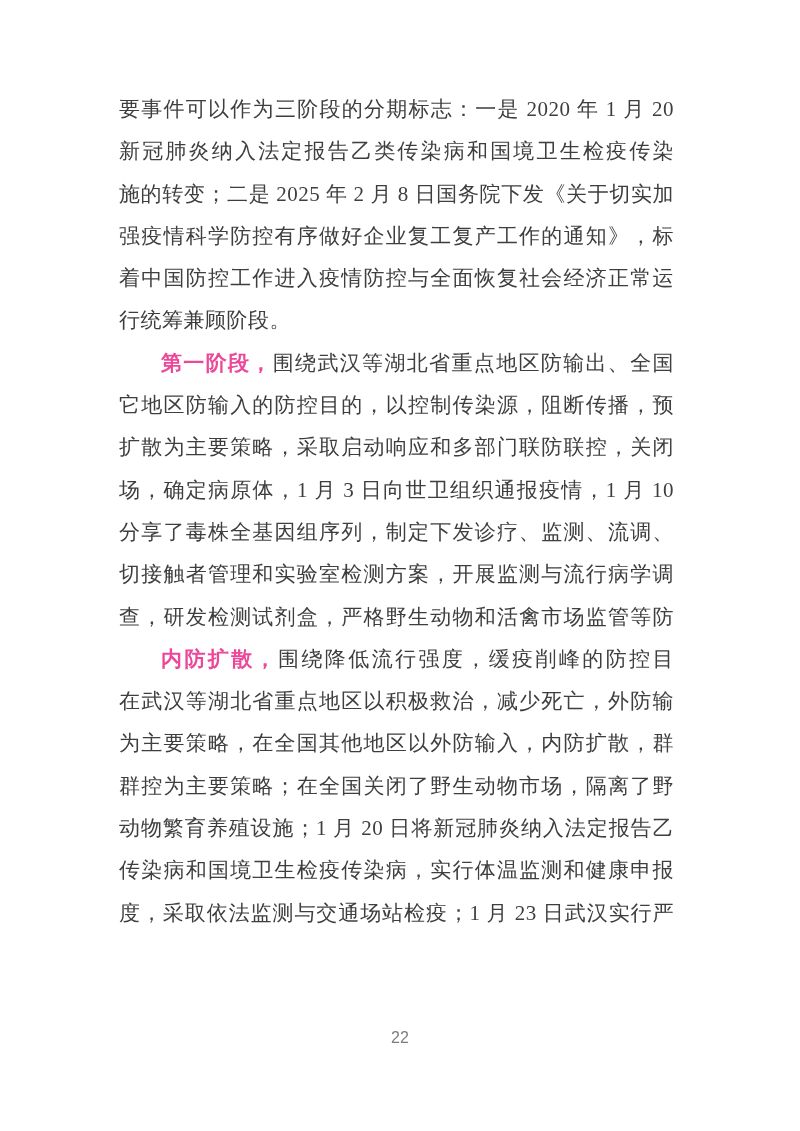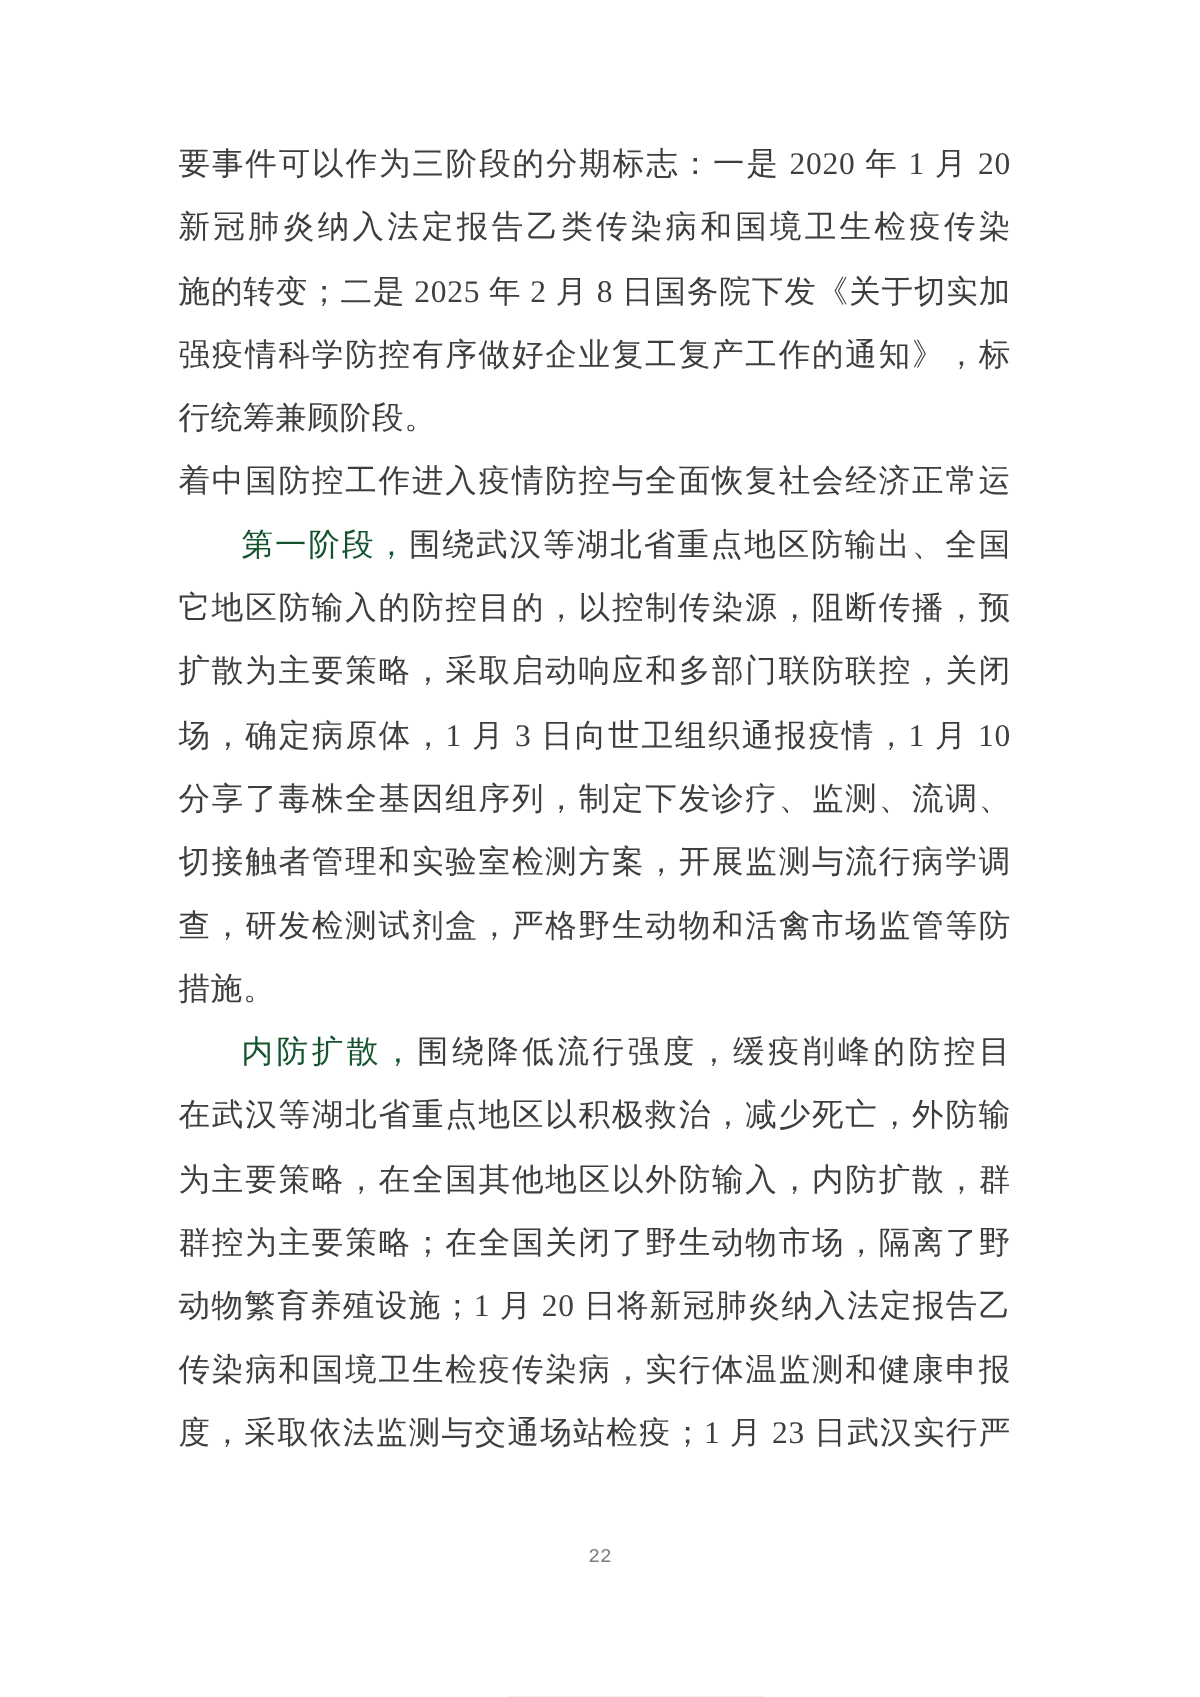--- a/index.html
+++ b/index.html
@@ -36,58 +36,57 @@
   }
   .line.just {
     text-align: justify;
     text-align-last: justify;
     text-justify: inter-character;
   }
   .line.indent {
     text-indent: 42px;
   }
   .lead {
-    font-weight: normal;
-    color: #14532d;
+    font-weight: bold;
+    color: #ec4899;
   }
   .page-number {
     position: absolute;
     left: 0;
     right: 0;
     top: 1028px;
     height: 20px;
     line-height: 20px;
     text-align: center;
-    font-family: Liberation Mono, monospace;
-    font-size: 13px;
+    font-family: Liberation Sans, sans-serif;
+    font-size: 16px;
     color: #7d7d7d;
   }
 </style>
 </head>
 <body>
 
 <div class="page">
   <div class="doc-body">
       <div class="paragraph">
         <div class="line just">要事件可以作为三阶段的分期标志：一是 2020 年 1 月 20 日</div>
         <div class="line just">新冠肺炎纳入法定报告乙类传染病和国境卫生检疫传染病，</div>
         <div class="line just">施的转变；二是 2025 年 2 月 8 日国务院下发《关于切实加</div>
         <div class="line just">强疫情科学防控有序做好企业复工复产工作的通知》，标志</div>
+        <div class="line just">着中国防控工作进入疫情防控与全面恢复社会经济正常运</div>
         <div class="line">行统筹兼顾阶段。</div>
-        <div class="line just">着中国防控工作进入疫情防控与全面恢复社会经济正常运</div>
       </div>
       <div class="paragraph">
         <div class="line just indent"><b class="lead">第一阶段，</b><span>围绕武汉等湖北省重点地区防输出、全国其</span></div>
         <div class="line just">它地区防输入的防控目的，以控制传染源，阻断传播，预防</div>
         <div class="line just">扩散为主要策略，采取启动响应和多部门联防联控，关闭市</div>
         <div class="line just">场，确定病原体，1 月 3 日向世卫组织通报疫情，1 月 10 日</div>
         <div class="line just">分享了毒株全基因组序列，制定下发诊疗、监测、流调、密</div>
         <div class="line just">切接触者管理和实验室检测方案，开展监测与流行病学调</div>
         <div class="line just">查，研发检测试剂盒，严格野生动物和活禽市场监管等防控</div>
-        <div class="line">措施。</div>
       </div>
       <div class="paragraph">
         <div class="line just indent"><b class="lead">内防扩散，</b><span>围绕降低流行强度，缓疫削峰的防控目的，</span></div>
         <div class="line just">在武汉等湖北省重点地区以积极救治，减少死亡，外防输出</div>
         <div class="line just">为主要策略，在全国其他地区以外防输入，内防扩散，群防</div>
         <div class="line just">群控为主要策略；在全国关闭了野生动物市场，隔离了野生</div>
         <div class="line just">动物繁育养殖设施；1 月 20 日将新冠肺炎纳入法定报告乙类</div>
         <div class="line just">传染病和国境卫生检疫传染病，实行体温监测和健康申报制</div>
         <div class="line just">度，采取依法监测与交通场站检疫；1 月 23 日武汉实行严格</div>
       </div>

